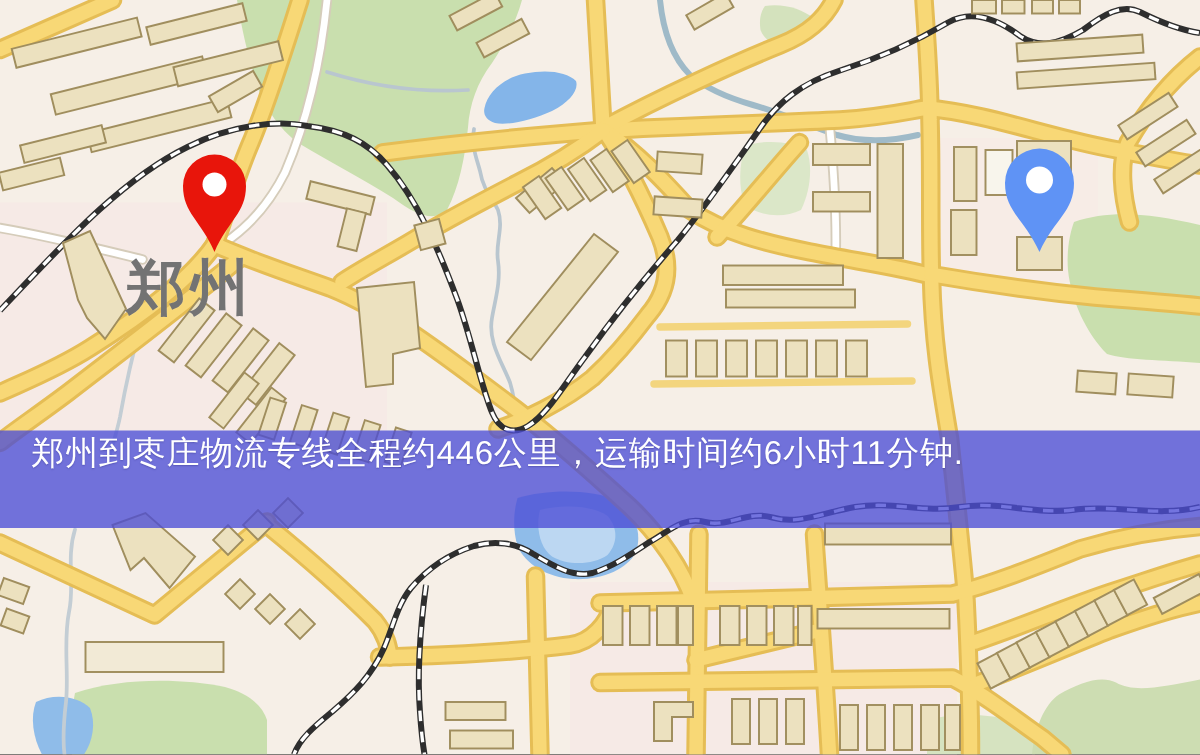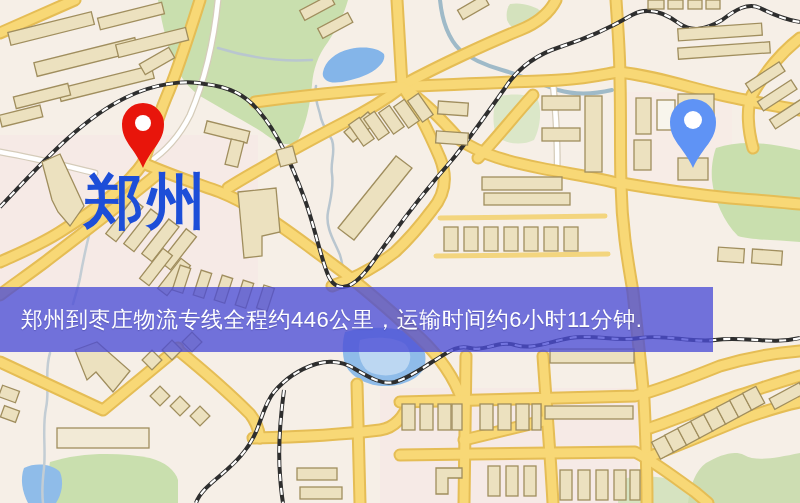--- a/index.html
+++ b/index.html
@@ -3,24 +3,24 @@
 <meta charset="utf-8">
 <style>
   html,body{margin:0;padding:0;background:#222;}
   *{box-sizing:border-box;}
   .stage{position:relative;width:800px;height:503px;overflow:hidden;background:#f6efe7;
          font-family:"Liberation Sans","DejaVu Sans",sans-serif;}
   .map-svg{position:absolute;left:0;top:0;width:800px;height:503px;display:block;}
   .city-label{position:absolute;line-height:1;white-space:nowrap;
               font-family:"Liberation Serif","DejaVu Serif",serif;font-weight:600;
               text-shadow:0 0 1px rgba(255,255,255,.25);}
-  .label-origin{left:84px;top:172px;font-size:60px;color:#1d4ed8;letter-spacing:2px;}
+  .label-origin{left:84px;top:172px;font-size:40px;color:#737373;letter-spacing:2px;}
   .label-dest{left:640px;top:174px;font-size:45px;color:#2626d4;letter-spacing:2px;}
-  .banner{position:absolute;left:0;top:287px;width:713px;height:65px;
-          background:rgba(76,77,214,0.78);display:flex;align-items:center;}
+  .banner{position:absolute;left:0;top:287px;width:800px;height:65px;
+          background:rgba(76,77,214,0.78);display:flex;}
   .banner p{margin:0;padding-left:21px;font-size:22px;color:#ffffff;letter-spacing:0.5px;
             text-shadow:0 1px 1px rgba(40,40,120,.35);}
   .marker{position:absolute;left:0;top:0;}
 </style>
 </head>
 <body>
 
 <div class="stage">
 
   <svg class="map-svg" viewBox="0 0 800 503">

